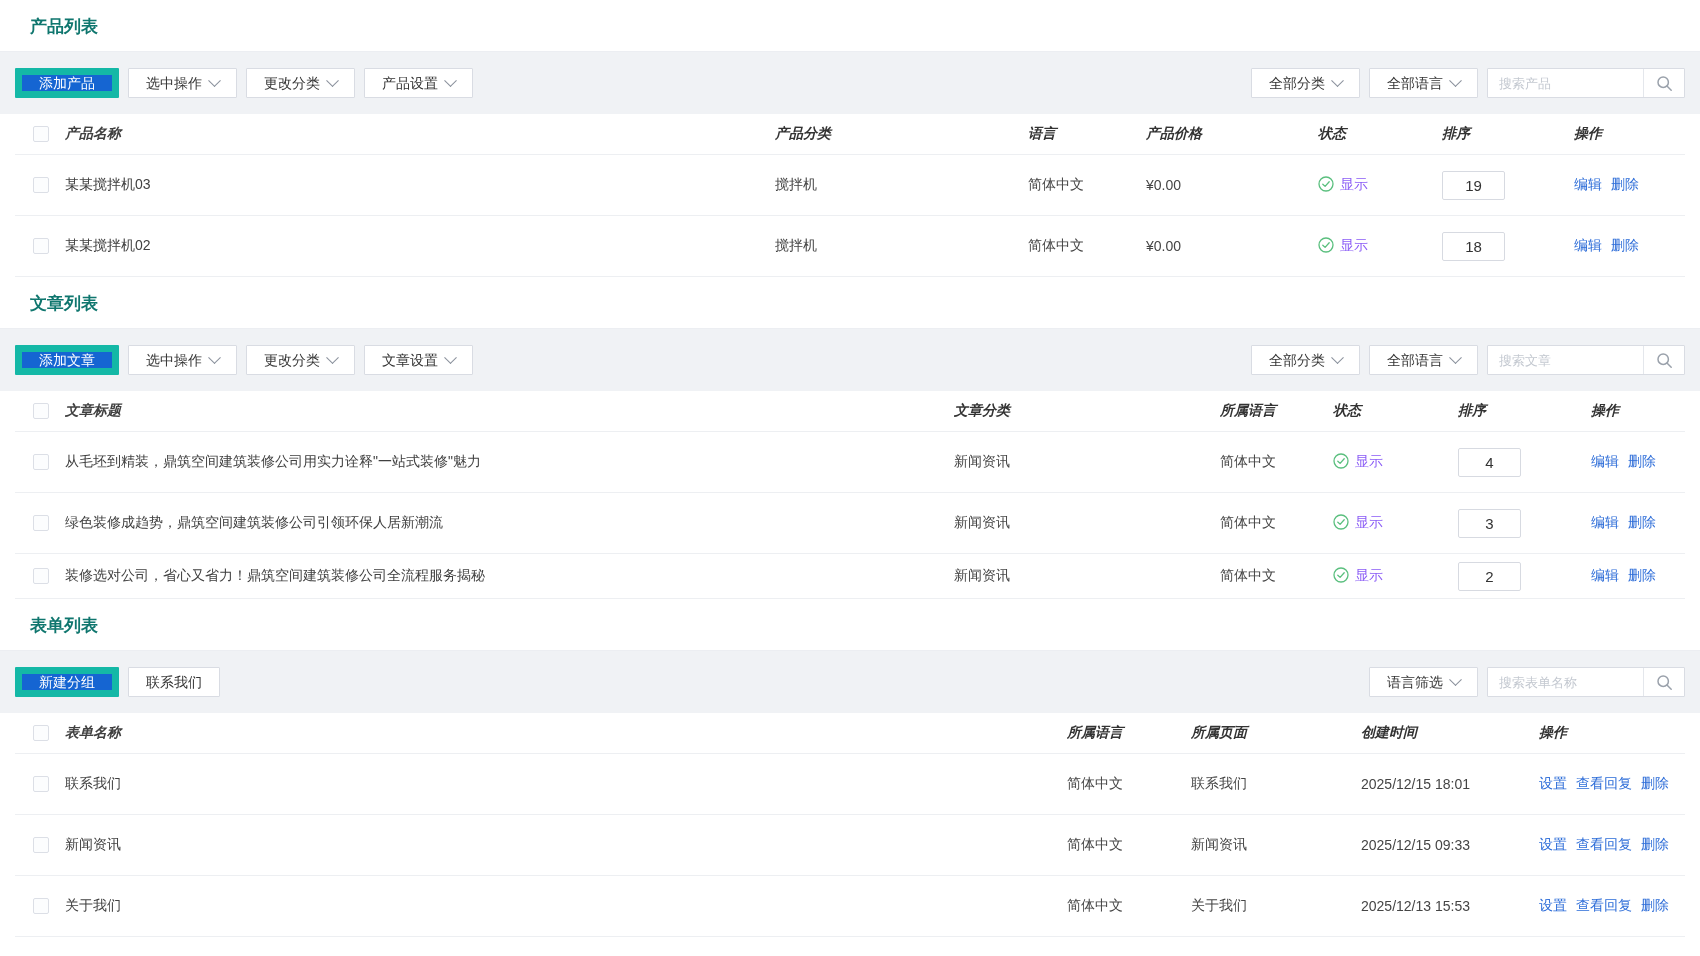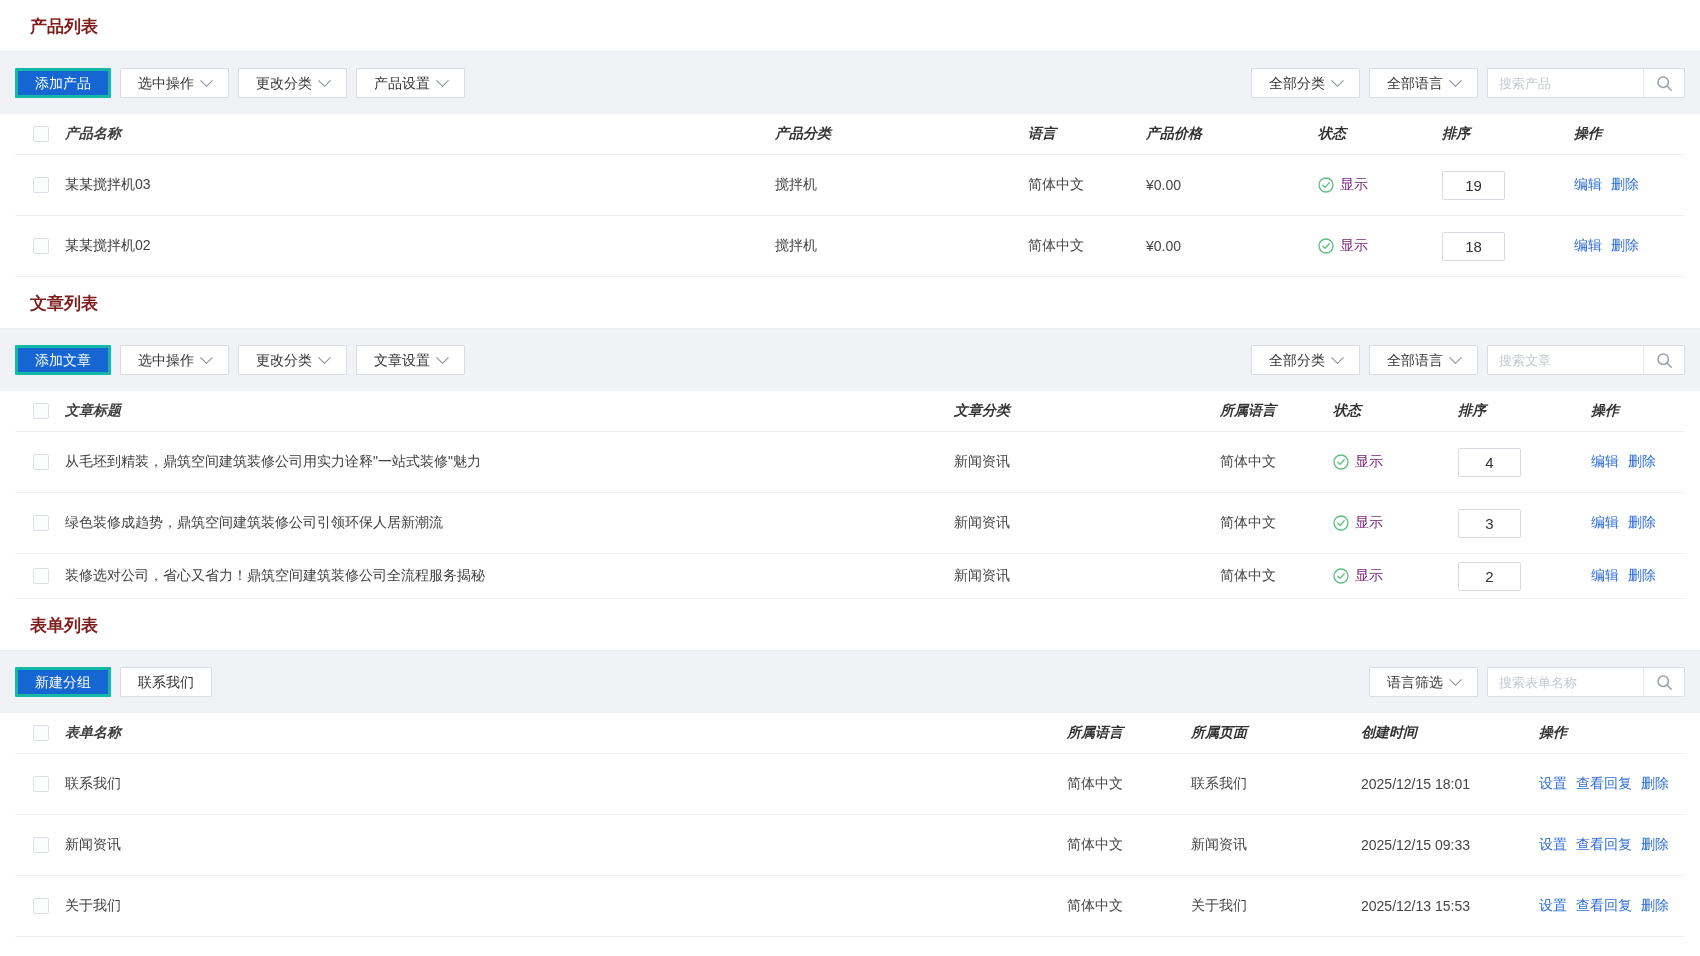--- a/index.html
+++ b/index.html
@@ -2,37 +2,37 @@
 <html><head>
 <meta charset="utf-8">
 <style>
   * { box-sizing: border-box; margin: 0; padding: 0; }
   html, body { width: 1700px; height: 956px; overflow: hidden; }
   body {
     font-family: "Liberation Sans", "DejaVu Sans", sans-serif;
     font-size: 14px; color: #454545; background: #fff;
   }
   .section-title {
-    font-size: 17px; font-weight: 700; color: #7f1d1d;
+    font-size: 17px; font-weight: 700; color: #0f766e;
     padding: 15px 30px 13px 30px; background: #fff;
     border-bottom: 1px solid #eceef2;
   }
   .toolbar {
     display: flex; justify-content: space-between; align-items: center;
     background: #f0f2f5; padding: 16px 15px;
   }
   .toolbar-left, .toolbar-right { display: flex; align-items: center; gap: 9px; }
   .btn {
     height: 30px; padding: 0 17px; font-size: 14px; line-height: 28px;
     background: #fff; border: 1px solid #d9dce3; color: #333;
     display: inline-flex; align-items: center; gap: 8px;
     cursor: pointer; border-radius: 1px; white-space: nowrap;
     font-family: inherit;
   }
-  .btn-primary { background: #1565d2; border: 3px solid #14b8a6; color: #fff; }
+  .btn-primary { background: #1565d2; border: 7px solid #14b8a6; color: #fff; }
   .caret {
     width: 9px; height: 9px; flex: none; display: inline-block;
     border-right: 1.5px solid #8a919c; border-bottom: 1.5px solid #8a919c;
     transform: rotate(45deg) translate(-2px, -2px);
   }
   .search-group { display: flex; height: 30px; background: #fff; border: 1px solid #d9dce3; border-radius: 1px; }
   .search-input {
     border: none; outline: none; width: 155px; padding: 0 11px;
     font-size: 13px; color: #0369a1; font-family: inherit; background: transparent;
   }
@@ -57,21 +57,21 @@
     border: 1px solid #dcdfe6; border-radius: 2px; cursor: pointer; flex: none;
   }
   
   .p-cat { width: 253px; } .p-lang { width: 118px; } .p-price { width: 172px; }
   .p-status { width: 124px; } .p-sort { width: 132px; } .p-act { width: 111px; }
   
   .a-cat { width: 266px; } .a-lang { width: 113px; } .a-status { width: 125px; }
   .a-sort { width: 133px; } .a-act { width: 94px; }
   
   .f-lang { width: 124px; } .f-page { width: 170px; } .f-created { width: 178px; } .f-act { width: 146px; }
-  .status-wrap { display: flex; align-items: center; gap: 6px; color: #701a75; }
+  .status-wrap { display: flex; gap: 6px; color: #8b5cf6; }
   .sort-input {
     width: 63px; height: 29px; border: 1px solid #d7dae1; border-radius: 2px;
     text-align: center; font-size: 15px; color: #333; outline: none;
     font-family: inherit; background: #fff;
   }
   .link { color: #2c6cd8; text-decoration: none; cursor: pointer; margin-right: 9px; }
   .link:last-child { margin-right: 0; }
   .icon-svg { display: block; }
 </style>
 </head>

